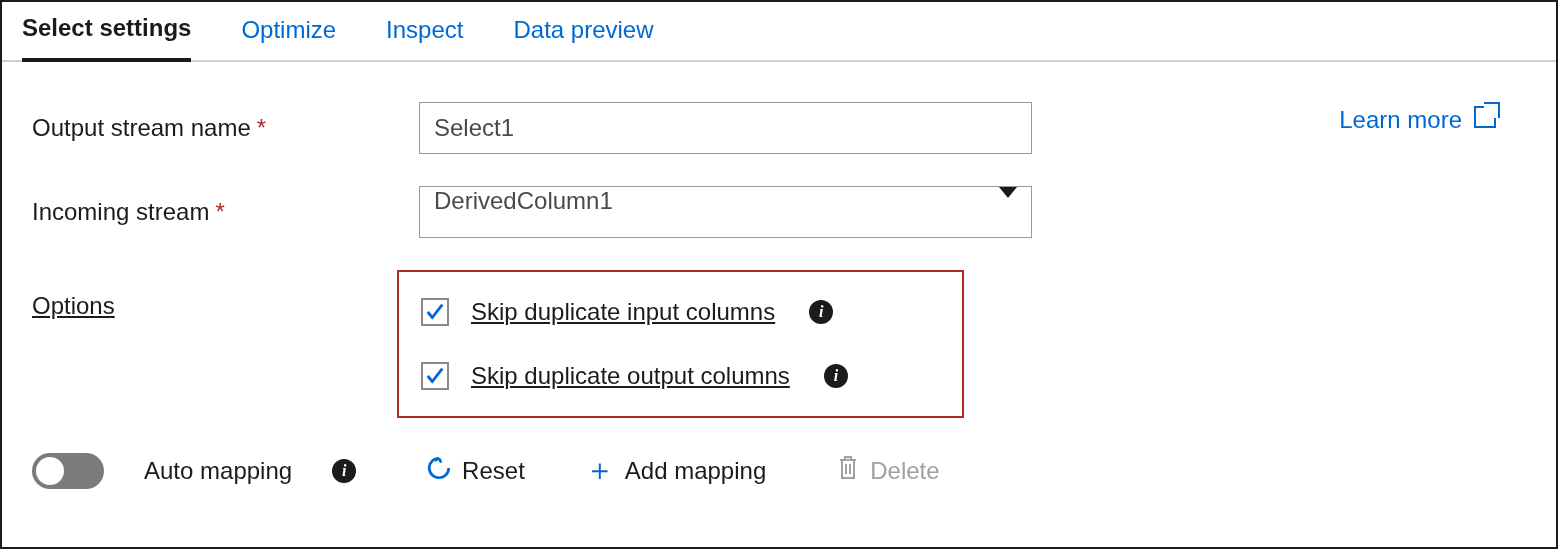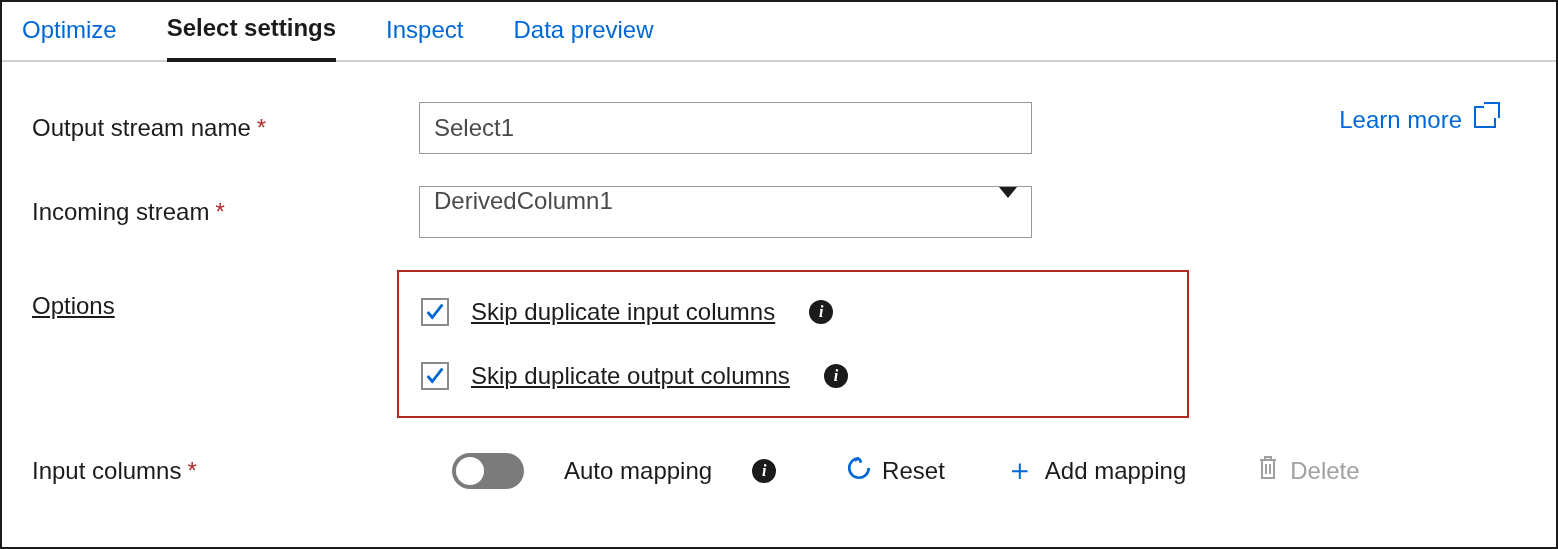--- a/index.html
+++ b/index.html
@@ -101,21 +101,21 @@
     position: absolute;
     width: 14px; height: 14px;
     border-top: 2px solid #0068d6;
     border-right: 2px solid #0068d6;
     top: -6px; right: -6px;
     background: #fff;
   }
   .options-box {
     border: 2px solid #b02a20;
     padding: 18px 22px;
-    width: 792px;
+    width: 567px;
     margin-left: -22px;
   }
   .cb-row {
     display: flex;
     align-items: center;
     gap: 14px;
     padding: 8px 0;
   }
   .cb-row + .cb-row { margin-top: 20px; }
   .cb {
@@ -167,22 +167,22 @@
   .plus-icon { color:#0068d6; font-size:30px; font-weight:300; }
   .trash-icon svg { width:24px; height:28px; }
   .disabled { color:#a0a0a0; }
 </style>
 </head>
 <body>
 
 <div class="panel">
 
   <div class="tabs">
+    <div class="tab active">Select settings</div>
     <div class="tab">Optimize</div>
-    <div class="tab active">Select settings</div>
     <div class="tab">Inspect</div>
     <div class="tab">Data preview</div>
   </div>
 
   <div class="form-area">
 
     <a class="learn-more">
       <span>Learn more</span>
       <span class="popout-icon"></span>
     </a>
@@ -228,23 +228,20 @@
                 </svg>
             </div>
             <span class="lbl">Skip duplicate output columns</span>
             <span class="info-icon">i</span>
           </div>
         </div>
       </div>
     </div>
 
     <div class="bottom-row">
-      <div class="label-col">
-        <span>Input columns</span><span class="req">*</span>
-      </div>
 
       <div class="toggle">
         <div class="knob"></div>
       </div>
       <span>Auto mapping</span>
       <span class="info-icon" style="margin-left:0;">i</span>
 
       <div class="btn-text" style="margin-left:30px;">
         <span class="reset-icon">
           <svg viewBox="0 0 24 24">

